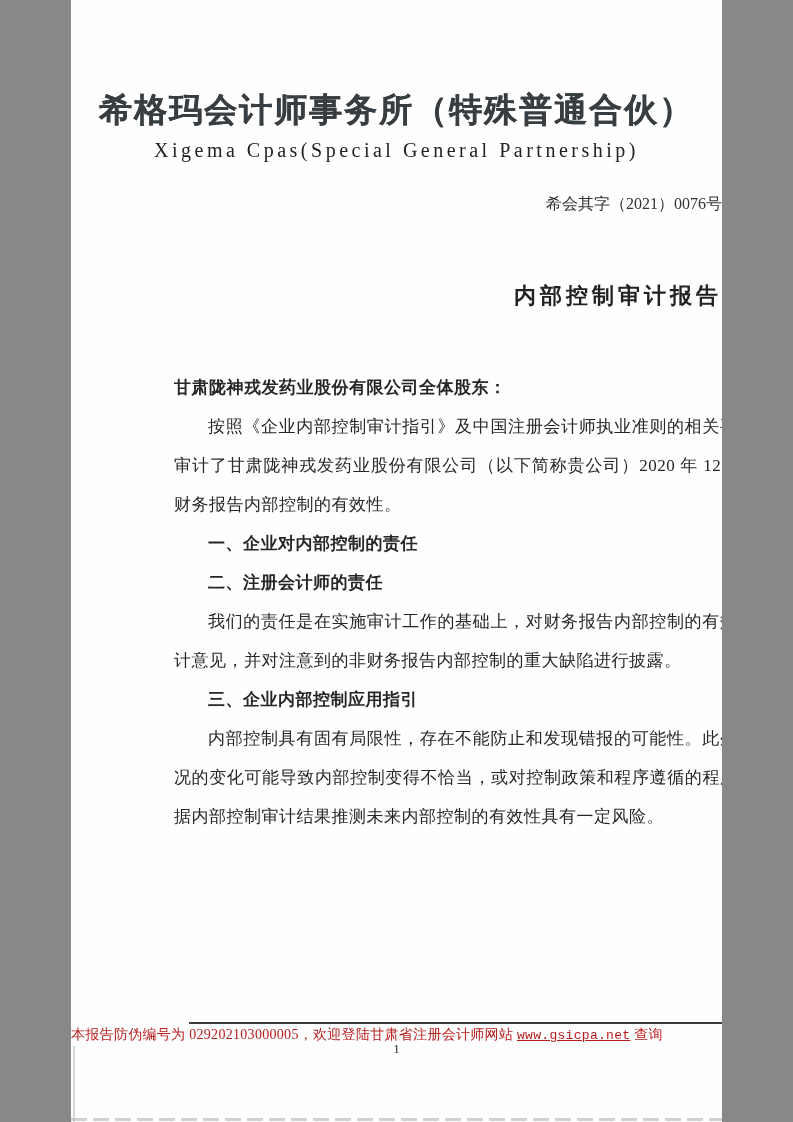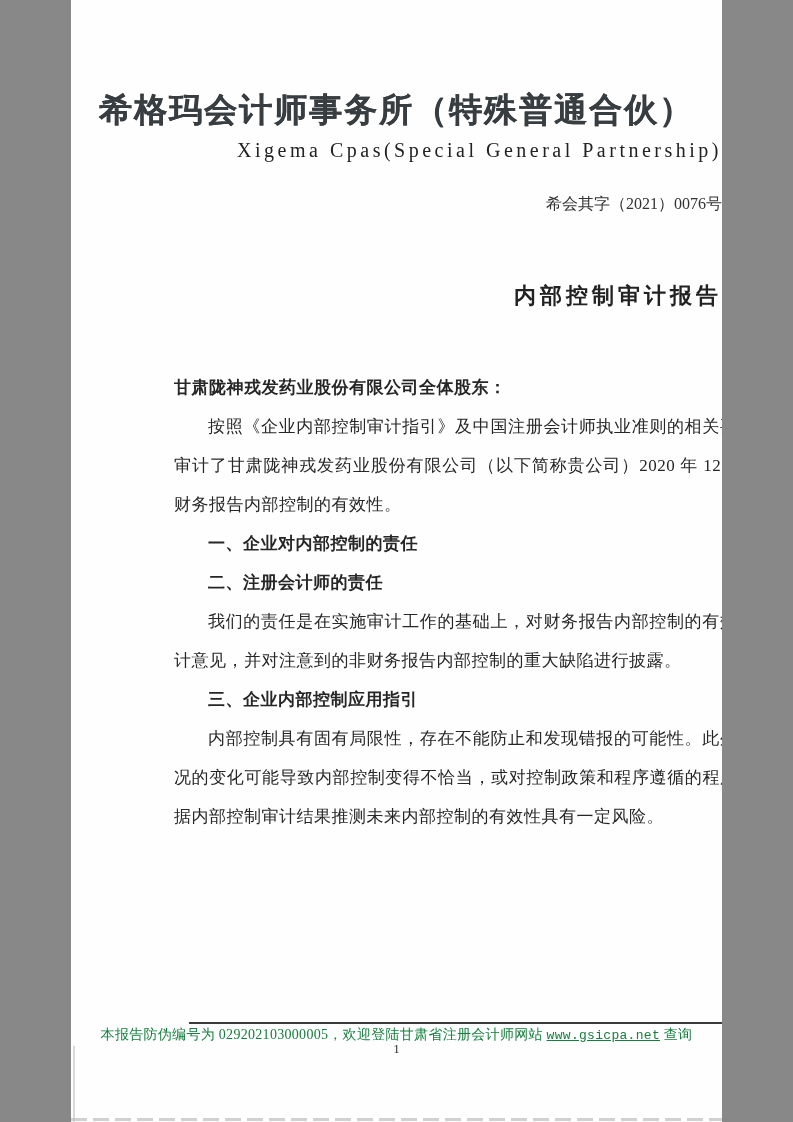--- a/index.html
+++ b/index.html
@@ -21,21 +21,21 @@
     text-align: center;
     font-size: 33px;
     font-weight: 900;
     letter-spacing: 2px;
     color: #373d40;
     text-shadow: 0.6px 0 0 #373d40;
   }
   .firm-en {
     position: absolute;
     top: 139px; left: 0; right: 0;
-    text-align: right;
+    text-align: center;
     font-size: 20px;
     letter-spacing: 3.5px;
     color: #222;
   }
   .ref-no {
     position: absolute;
     top: 194px; left: 0; right: 0;
     text-align: right;
     font-size: 16px;
     color: #333;
@@ -86,23 +86,23 @@
   
   .footer-rule {
     position: absolute;
     top: 1022px; left: 118px;
     width: 645px; height: 2px;
     background: #3a3a3a;
   }
   .footer-note {
     position: absolute;
     top: 1026px; left: 0; right: 0;
-    text-align: center;
+    text-align: left;
     font-size: 14px;
-    color: #15803d;
+    color: #b91c1c;
     letter-spacing: 0.3px;
   }
   .footer-note .url { text-decoration: underline; font-family: "Liberation Mono", "DejaVu Sans Mono", monospace; font-size: 13px; }
   .page-num {
     position: absolute;
     top: 1041px; left: 0; right: 0;
     text-align: center;
     font-size: 13px;
     color: #333;
   }

